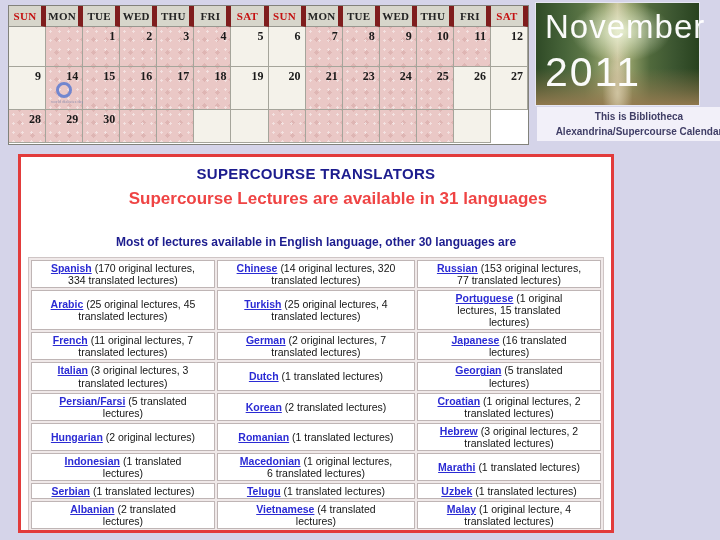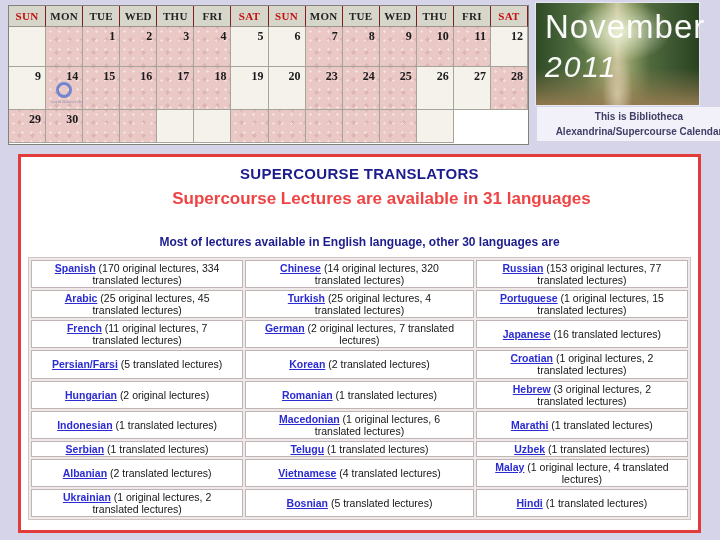--- a/index.html
+++ b/index.html
@@ -9,21 +9,21 @@
     font-family:"Liberation Sans",sans-serif;
   }
   
   #calendar{
     position:absolute;left:8px;top:5px;width:519px;height:138px;
     display:grid;grid-template-columns:repeat(14,1fr);
     grid-template-rows:21px 40px 43px 33px;
     border:1px solid #82827b;background:#fff;box-sizing:content-box;
   }
   .ch{
-    border-right:1px solid #7f1d1d;border-bottom:1px solid #97978f;
+    border-right:5px solid #7f1d1d;border-bottom:1px solid #97978f;
     background:#d7d6cb;color:#222;
     font-family:"Liberation Serif",serif;font-weight:bold;font-size:11px;
     display:flex;align-items:center;justify-content:center;letter-spacing:.3px;
   }
   .ch.red{color:#c41111;}
   .cd{
     border-right:1px solid #a5a59b;border-bottom:1px solid #a5a59b;
     position:relative;text-align:right;padding:2px 4px 0 0;box-sizing:border-box;
     font-family:"Liberation Serif",serif;font-weight:bold;font-size:12px;color:#1a1a1a;
   }
@@ -42,31 +42,31 @@
   #photo{
     position:absolute;left:535px;top:2px;width:165px;height:104px;
     border:1px solid #e6e6f2;box-sizing:border-box;
     background:
       radial-gradient(ellipse 20px 55px at 50% 88%, #cfc3a0, rgba(207,195,160,0) 75%),
       radial-gradient(ellipse 70px 42px at 52% 28%, rgba(238,246,218,.85), rgba(238,246,218,0) 72%),
       linear-gradient(to top, rgba(148,122,80,.95) 0%, rgba(148,122,80,.55) 14%, rgba(148,122,80,0) 36%),
       linear-gradient(to right, #2f4a26 0%, #48653a 18%, #5d7747 30%, #93a06b 42%, #c9c49c 50%, #8f9c66 58%, #50693c 70%, #3b5530 85%, #28421f 100%);
   }
   .month{font-size:33px;line-height:1.05;color:rgba(255,255,255,.97);padding:7px 0 0 9px;letter-spacing:1px;}
-  .year{font-size:30px;line-height:1.05;color:rgba(255,255,255,.97);padding:6px 0 0 9px;letter-spacing:2px;font-style:italic;}
+  .year{font-size:41px;line-height:1.05;color:rgba(255,255,255,.97);padding:6px 0 0 9px;letter-spacing:2px;}
   
   #caption{
     position:absolute;left:537px;top:107px;width:204px;height:34px;
     background:#f2f0f9;color:#403e66;font-weight:bold;font-size:10px;line-height:1.5;
     display:flex;align-items:center;justify-content:center;text-align:center;
     padding:2px 3px;box-sizing:border-box;
   }
   
   #panel{
-    position:absolute;left:18px;top:154px;width:683px;height:379px;
+    position:absolute;left:18px;top:154px;width:596px;height:379px;
     background:#fff;border:3px solid #e23b3b;box-sizing:border-box;overflow:hidden;
   }
   .t-title{margin-top:8px;text-align:center;font-size:15px;font-weight:bold;color:#1c1c8e;letter-spacing:.3px;}
   .t-sub{margin-top:7px;text-align:center;font-size:17px;font-weight:bold;color:#ef4444;padding-left:44px;}
   .t-note{margin-top:26px;text-align:center;font-size:12px;font-weight:bold;color:#1c1c8e;}
   #langs{
     width:calc(100% - 14px);margin:8px auto 0;
     border-collapse:separate;border-spacing:2px;
     background:#f0e9e9;border:1px solid #cfc5c5;table-layout:fixed;
   }
@@ -114,20 +114,21 @@
     <div class="cd wd"><span>14</span><div class="wdd">
         <div class="ring"></div>
         <div class="wddt">world diabetes day</div>
       </div></div>
     <div class="cd wd"><span>15</span></div>
     <div class="cd wd"><span>16</span></div>
     <div class="cd wd"><span>17</span></div>
     <div class="cd wd"><span>18</span></div>
     <div class="cd we"><span>19</span></div>
     <div class="cd we"><span>20</span></div>
+    <div class="cd wd"><span>21</span></div>
     <div class="cd wd"><span>23</span></div>
     <div class="cd wd"><span>24</span></div>
     <div class="cd wd"><span>25</span></div>
     <div class="cd we"><span>26</span></div>
     <div class="cd we"><span>27</span></div>
     <div class="cd wd"><span>28</span></div>
     <div class="cd wd"><span>29</span></div>
     <div class="cd wd"><span>30</span></div>
     <div class="cd wd"><span></span></div>
     <div class="cd wd"><span></span></div>
@@ -168,20 +169,25 @@
           <td><a href="#" class="lang">Arabic</a> <span class="info">(25 original lectures, 45 translated lectures)</span></td>
           <td><a href="#" class="lang">Turkish</a> <span class="info">(25 original lectures, 4 translated lectures)</span></td>
           <td><a href="#" class="lang">Portuguese</a> <span class="info">(1 original lectures, 15 translated lectures)</span></td>
         </tr>
         <tr>
           <td><a href="#" class="lang">French</a> <span class="info">(11 original lectures, 7 translated lectures)</span></td>
           <td><a href="#" class="lang">German</a> <span class="info">(2 original lectures, 7 translated lectures)</span></td>
           <td><a href="#" class="lang">Japanese</a> <span class="info">(16 translated lectures)</span></td>
         </tr>
         <tr>
+          <td><a href="#" class="lang">Italian</a> <span class="info">(3 original lectures, 3 translated lectures)</span></td>
+          <td><a href="#" class="lang">Dutch</a> <span class="info">(1 translated lectures)</span></td>
+          <td><a href="#" class="lang">Georgian</a> <span class="info">(5 translated lectures)</span></td>
+        </tr>
+        <tr>
           <td><a href="#" class="lang">Persian/Farsi</a> <span class="info">(5 translated lectures)</span></td>
           <td><a href="#" class="lang">Korean</a> <span class="info">(2 translated lectures)</span></td>
           <td><a href="#" class="lang">Croatian</a> <span class="info">(1 original lectures, 2 translated lectures)</span></td>
         </tr>
         <tr>
           <td><a href="#" class="lang">Hungarian</a> <span class="info">(2 original lectures)</span></td>
           <td><a href="#" class="lang">Romanian</a> <span class="info">(1 translated lectures)</span></td>
           <td><a href="#" class="lang">Hebrew</a> <span class="info">(3 original lectures, 2 translated lectures)</span></td>
         </tr>
         <tr>

